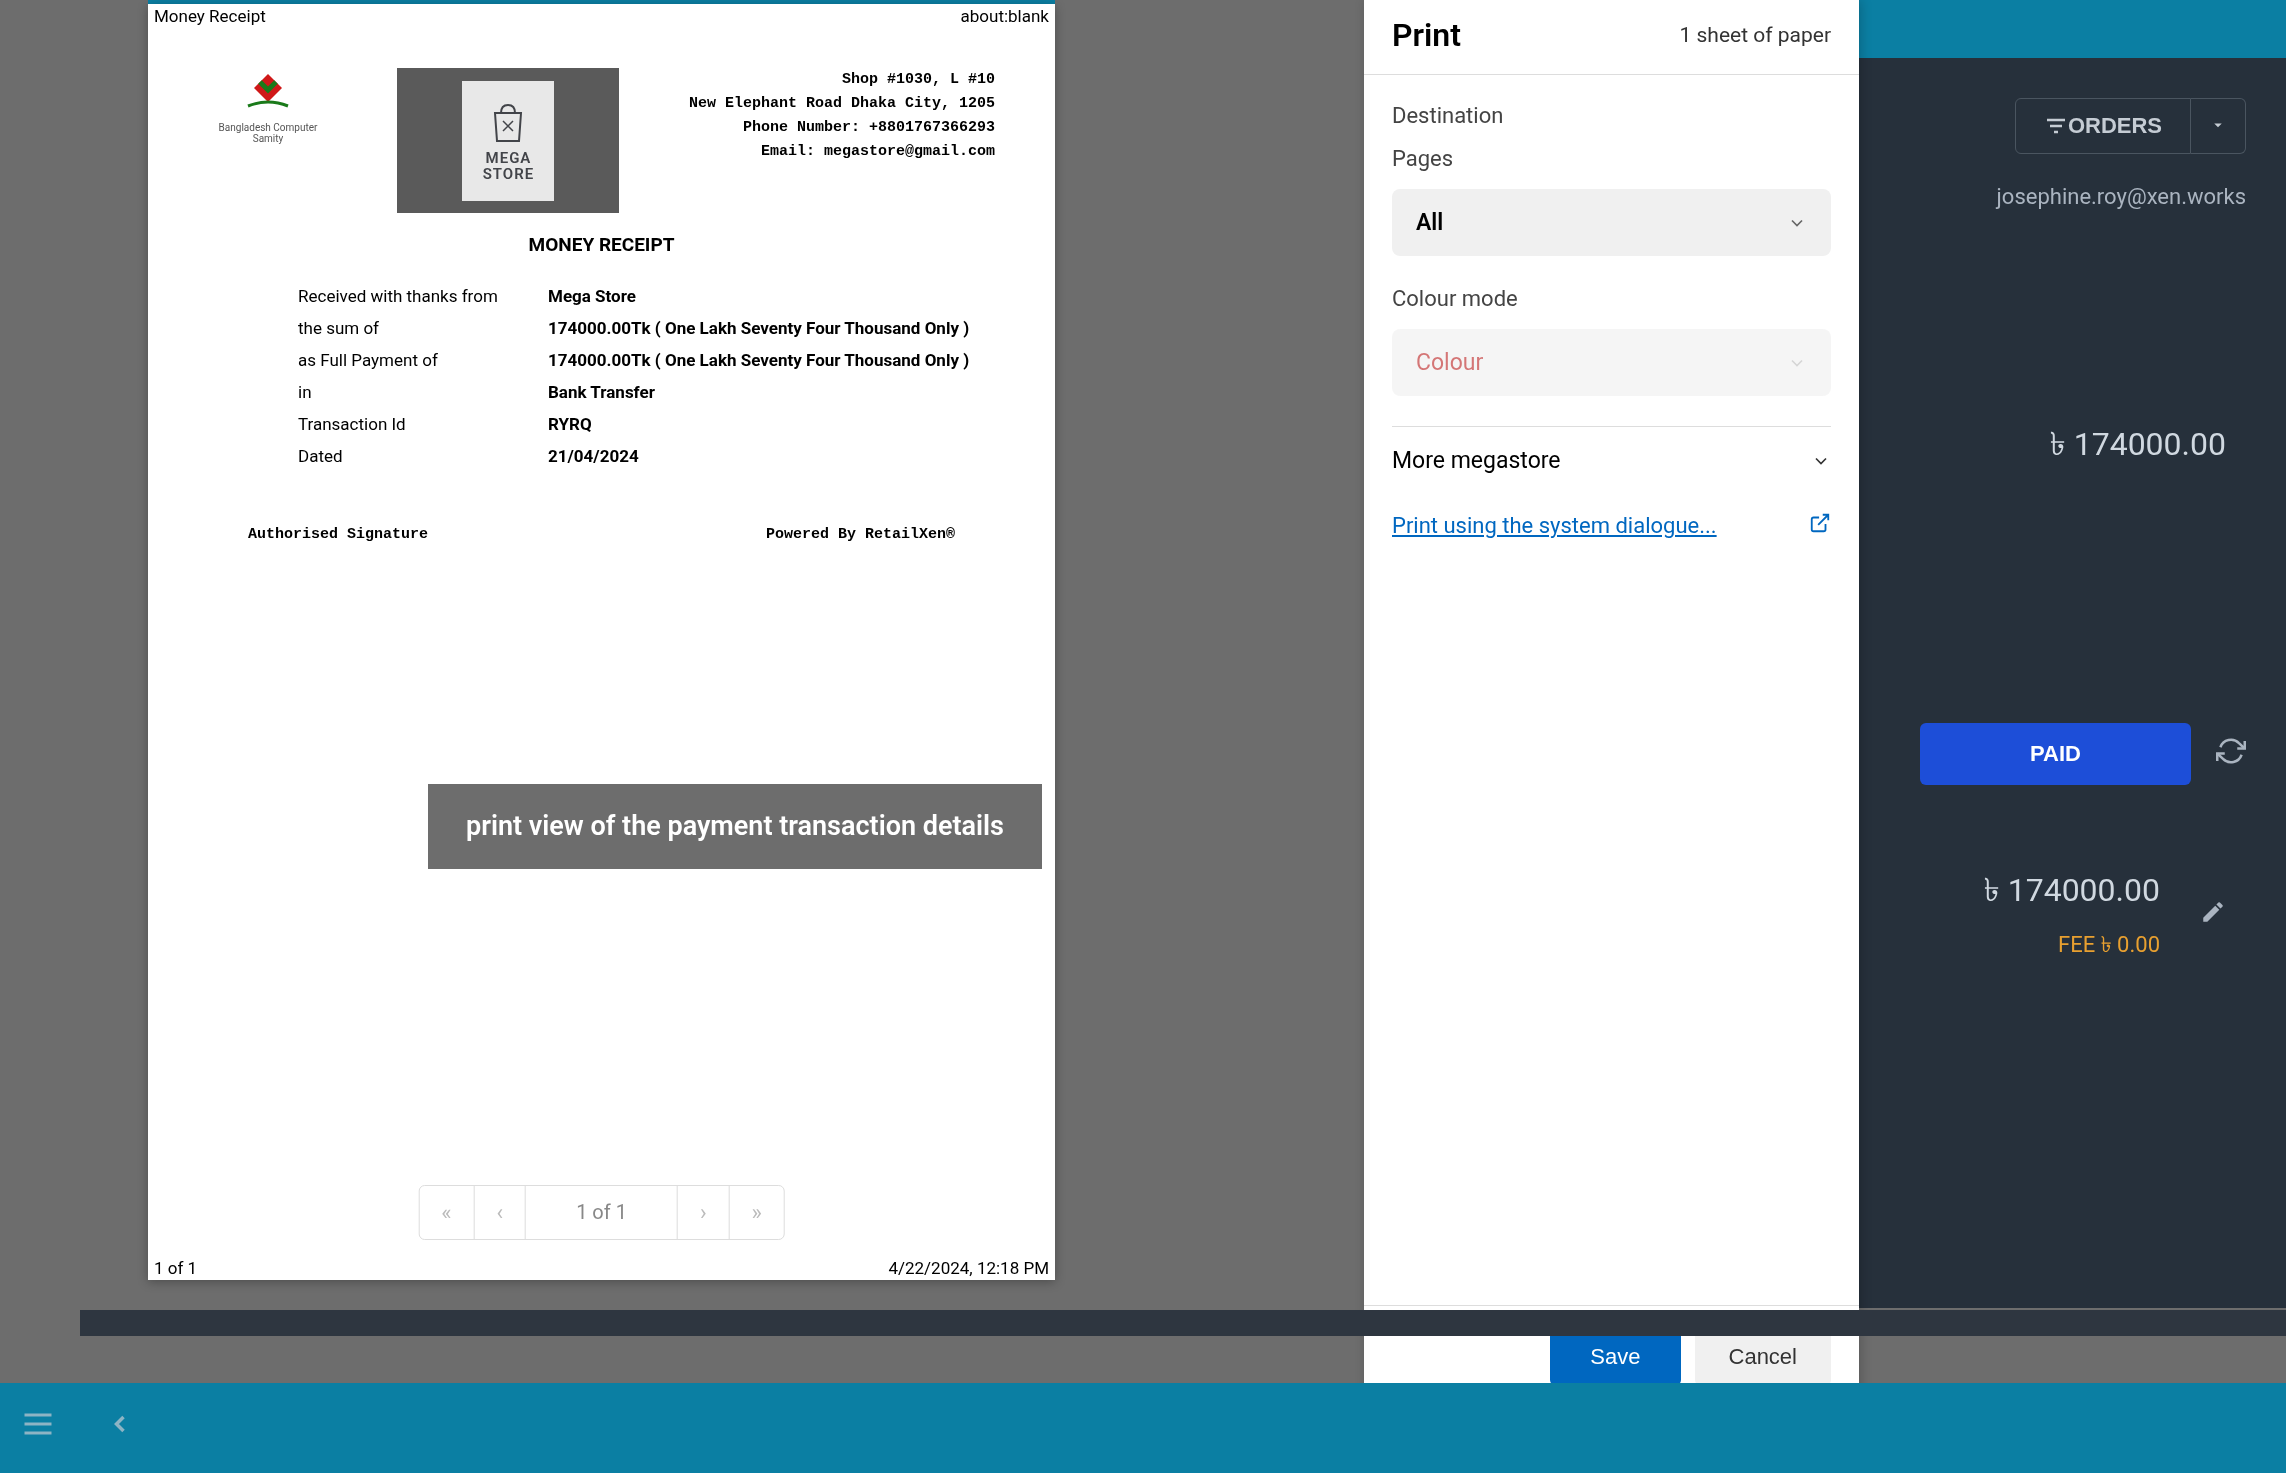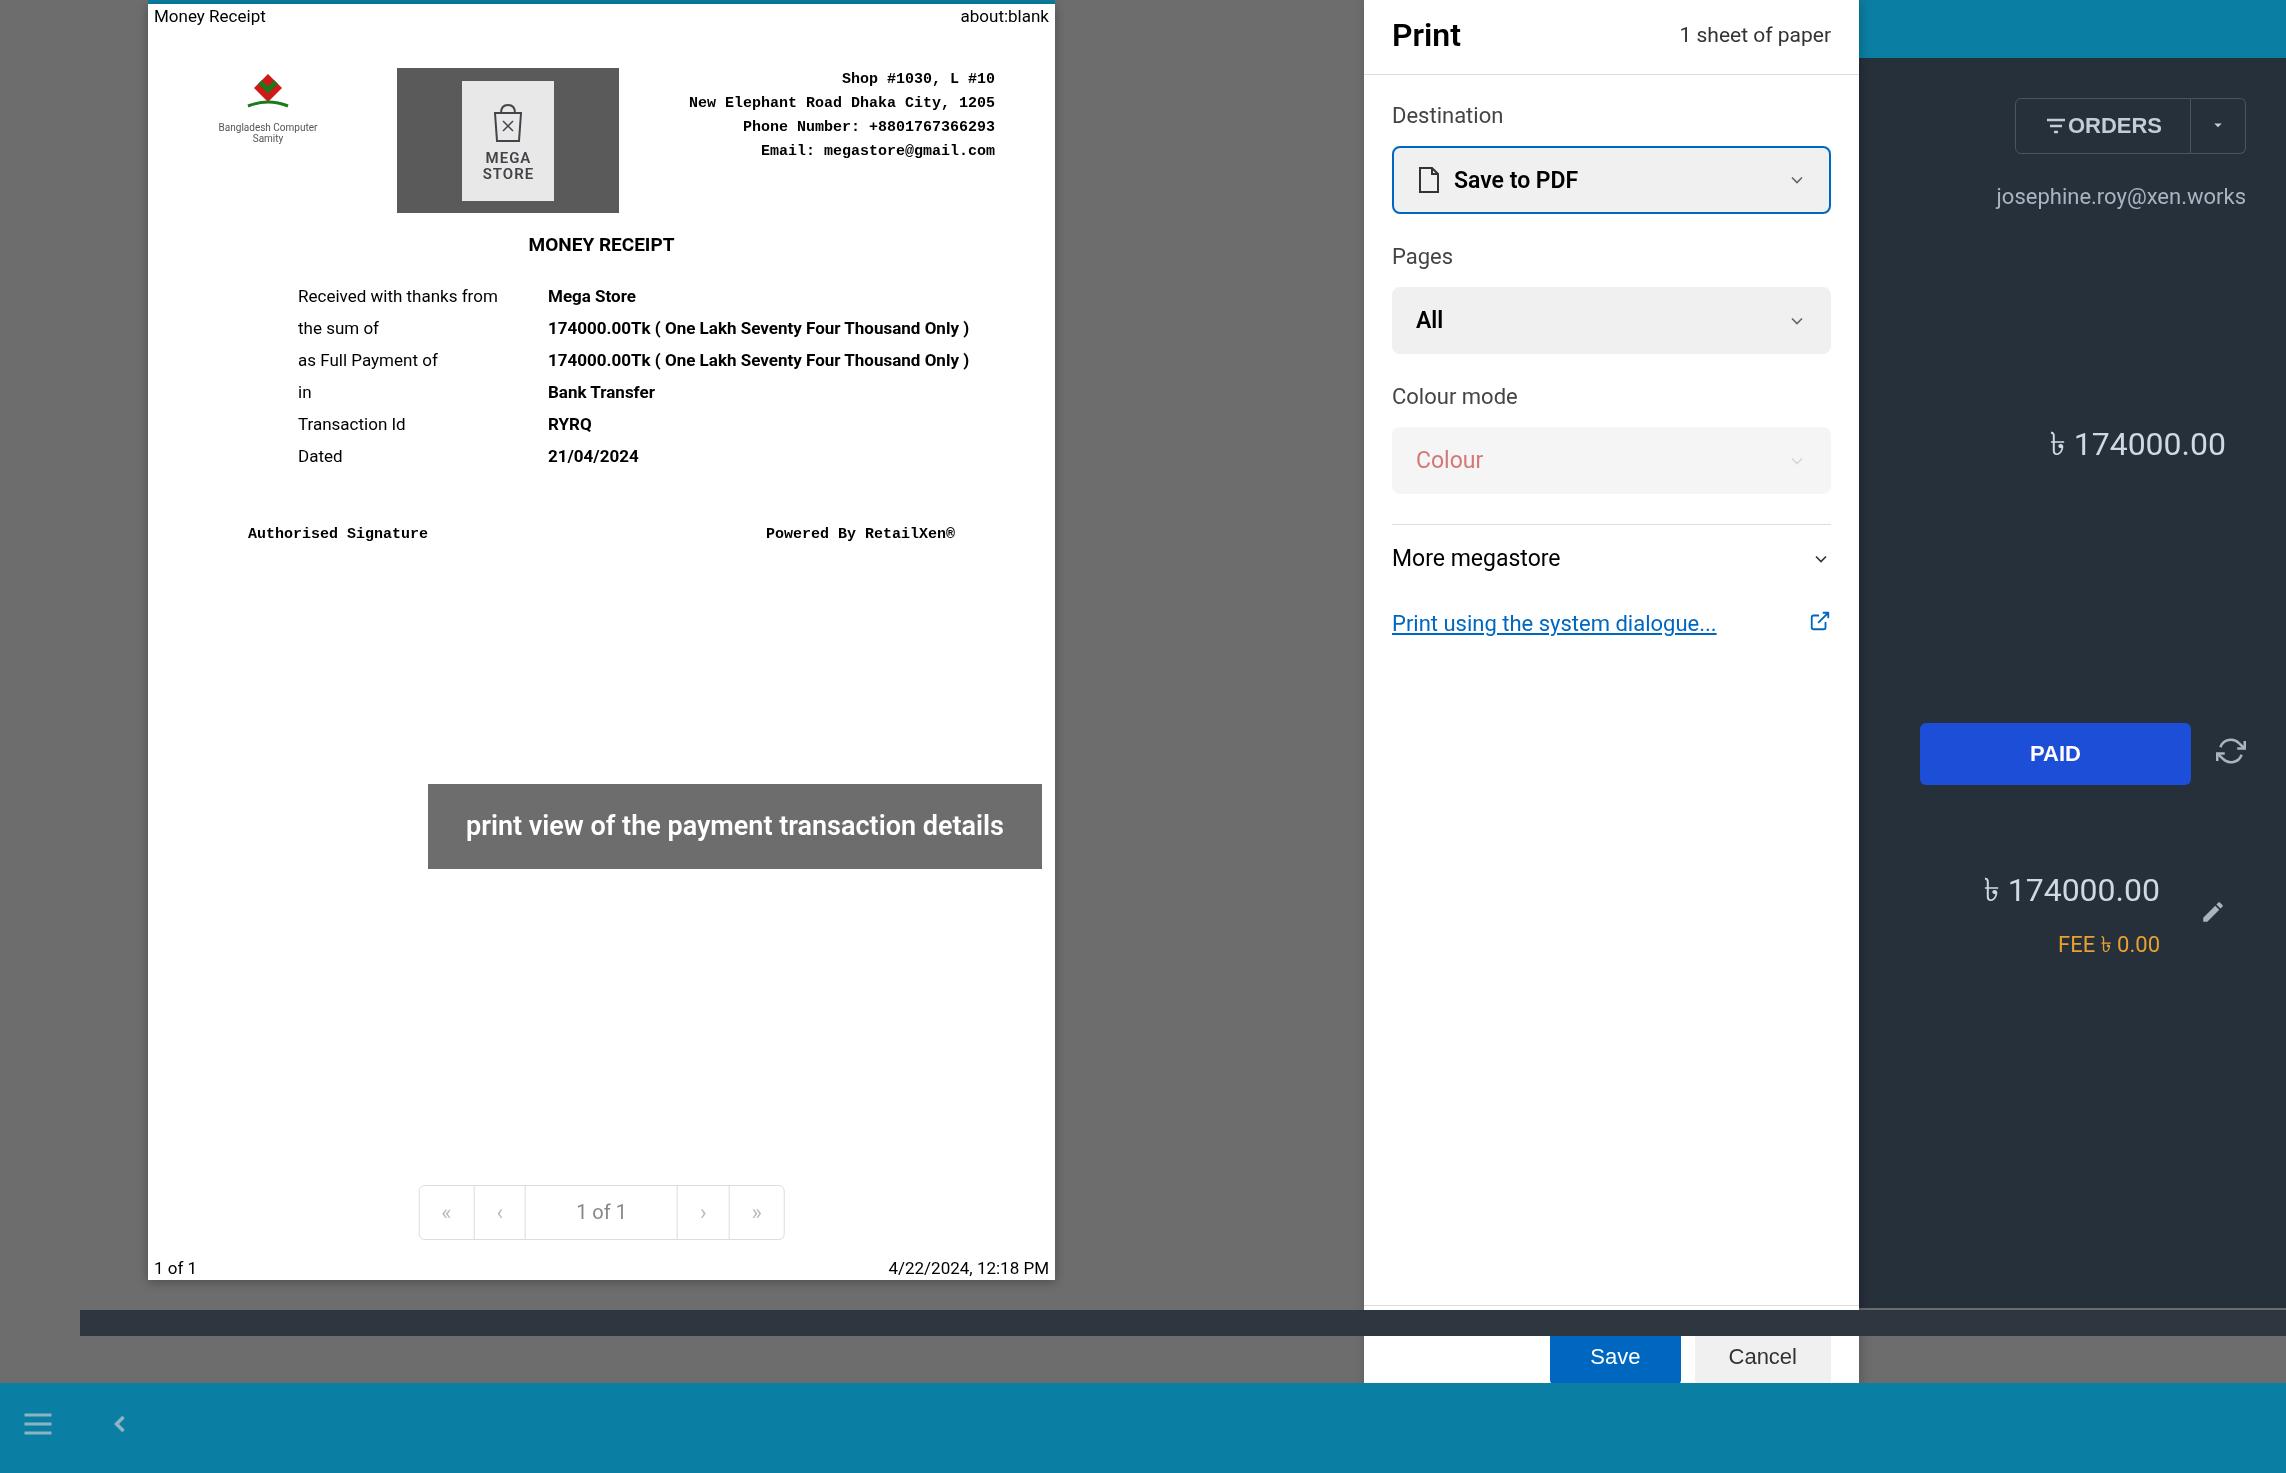--- a/index.html
+++ b/index.html
@@ -243,32 +243,20 @@
 </div>
 
 <div class="print-dialog">
   <div class="pd-header">
     <div class="pd-title">Print</div>
     <div class="pd-sheets">1 sheet of paper</div>
   </div>
 
   <div class="pd-body">
     <div class="pd-section-label">Destination</div>
-    <div class="pd-select">
-      <div class="pd-select-label">
-        <svg width="24" height="28" viewBox="0 0 24 28" fill="none" stroke="#333" stroke-width="2">
-            <path d="M4 2h12l6 6v18H4z"></path>
-            <path d="M16 2v6h6"></path>
-          </svg>
-        <span>Save to PDF</span>
-      </div>
-      <svg class="pd-chevron" width="20" height="20" viewBox="0 0 24 24" fill="none" stroke="#666" stroke-width="2">
-          <path d="M6 9l6 6 6-6"></path>
-        </svg>
-    </div>
 
     <div class="pd-section-label">Pages</div>
     <div class="pd-select pd-select-plain">
       <div class="pd-select-label">
           <span>All</span>
         </div>
       <svg class="pd-chevron" width="20" height="20" viewBox="0 0 24 24" fill="none" stroke="#666" stroke-width="2">
           <path d="M6 9l6 6 6-6"></path>
         </svg>
     </div>

